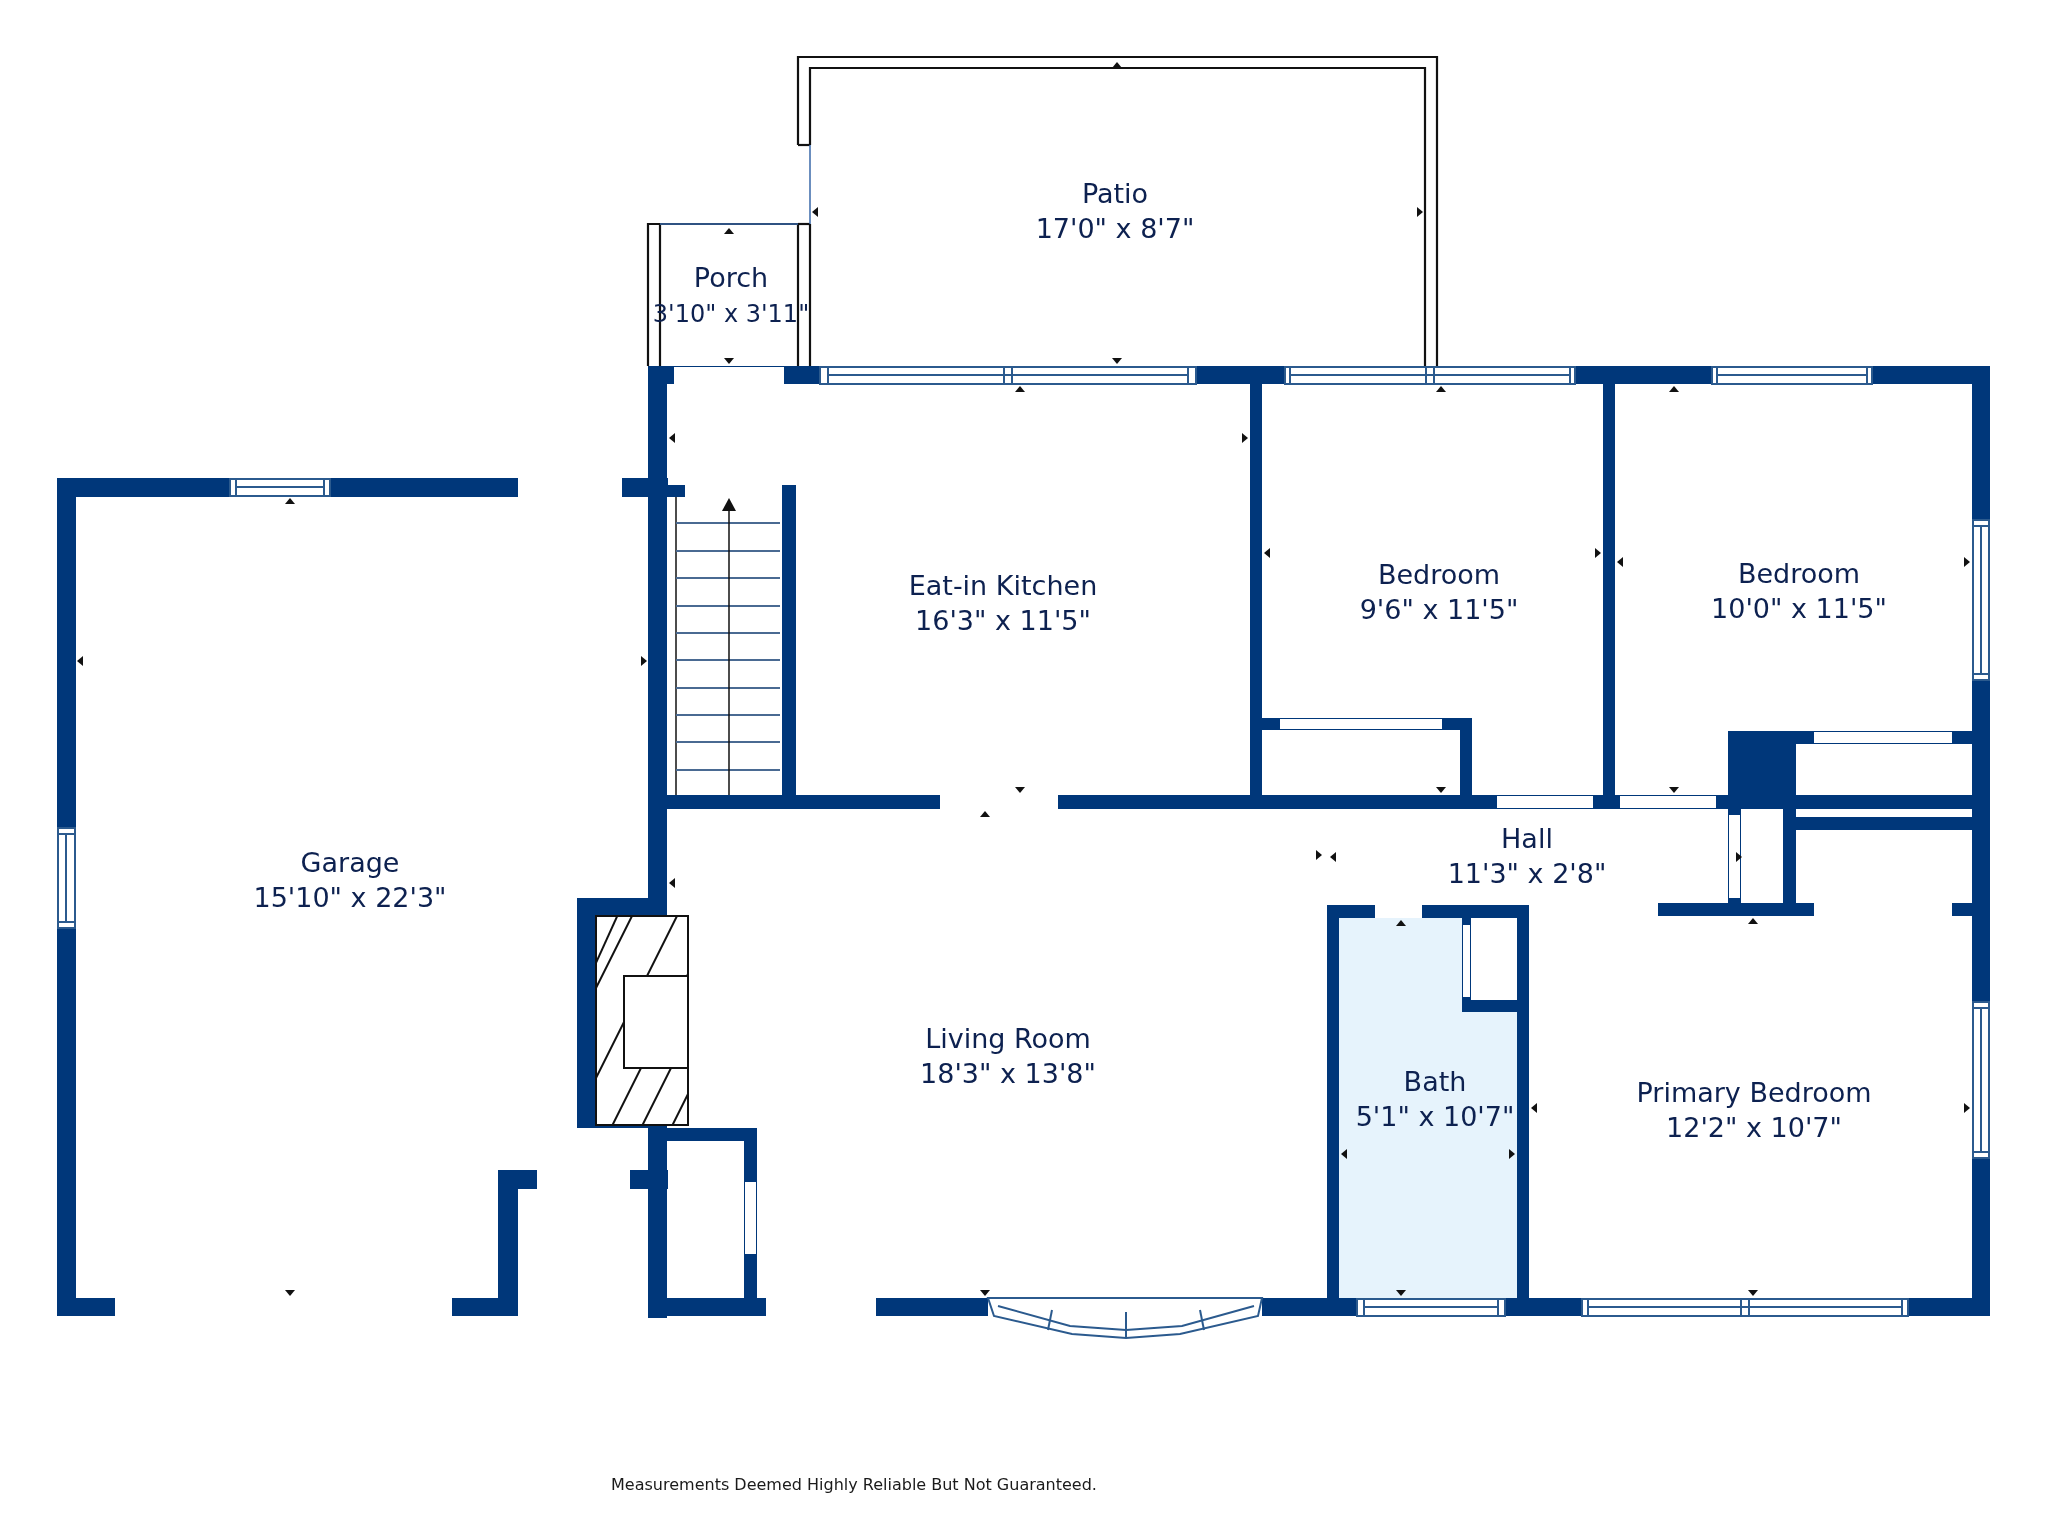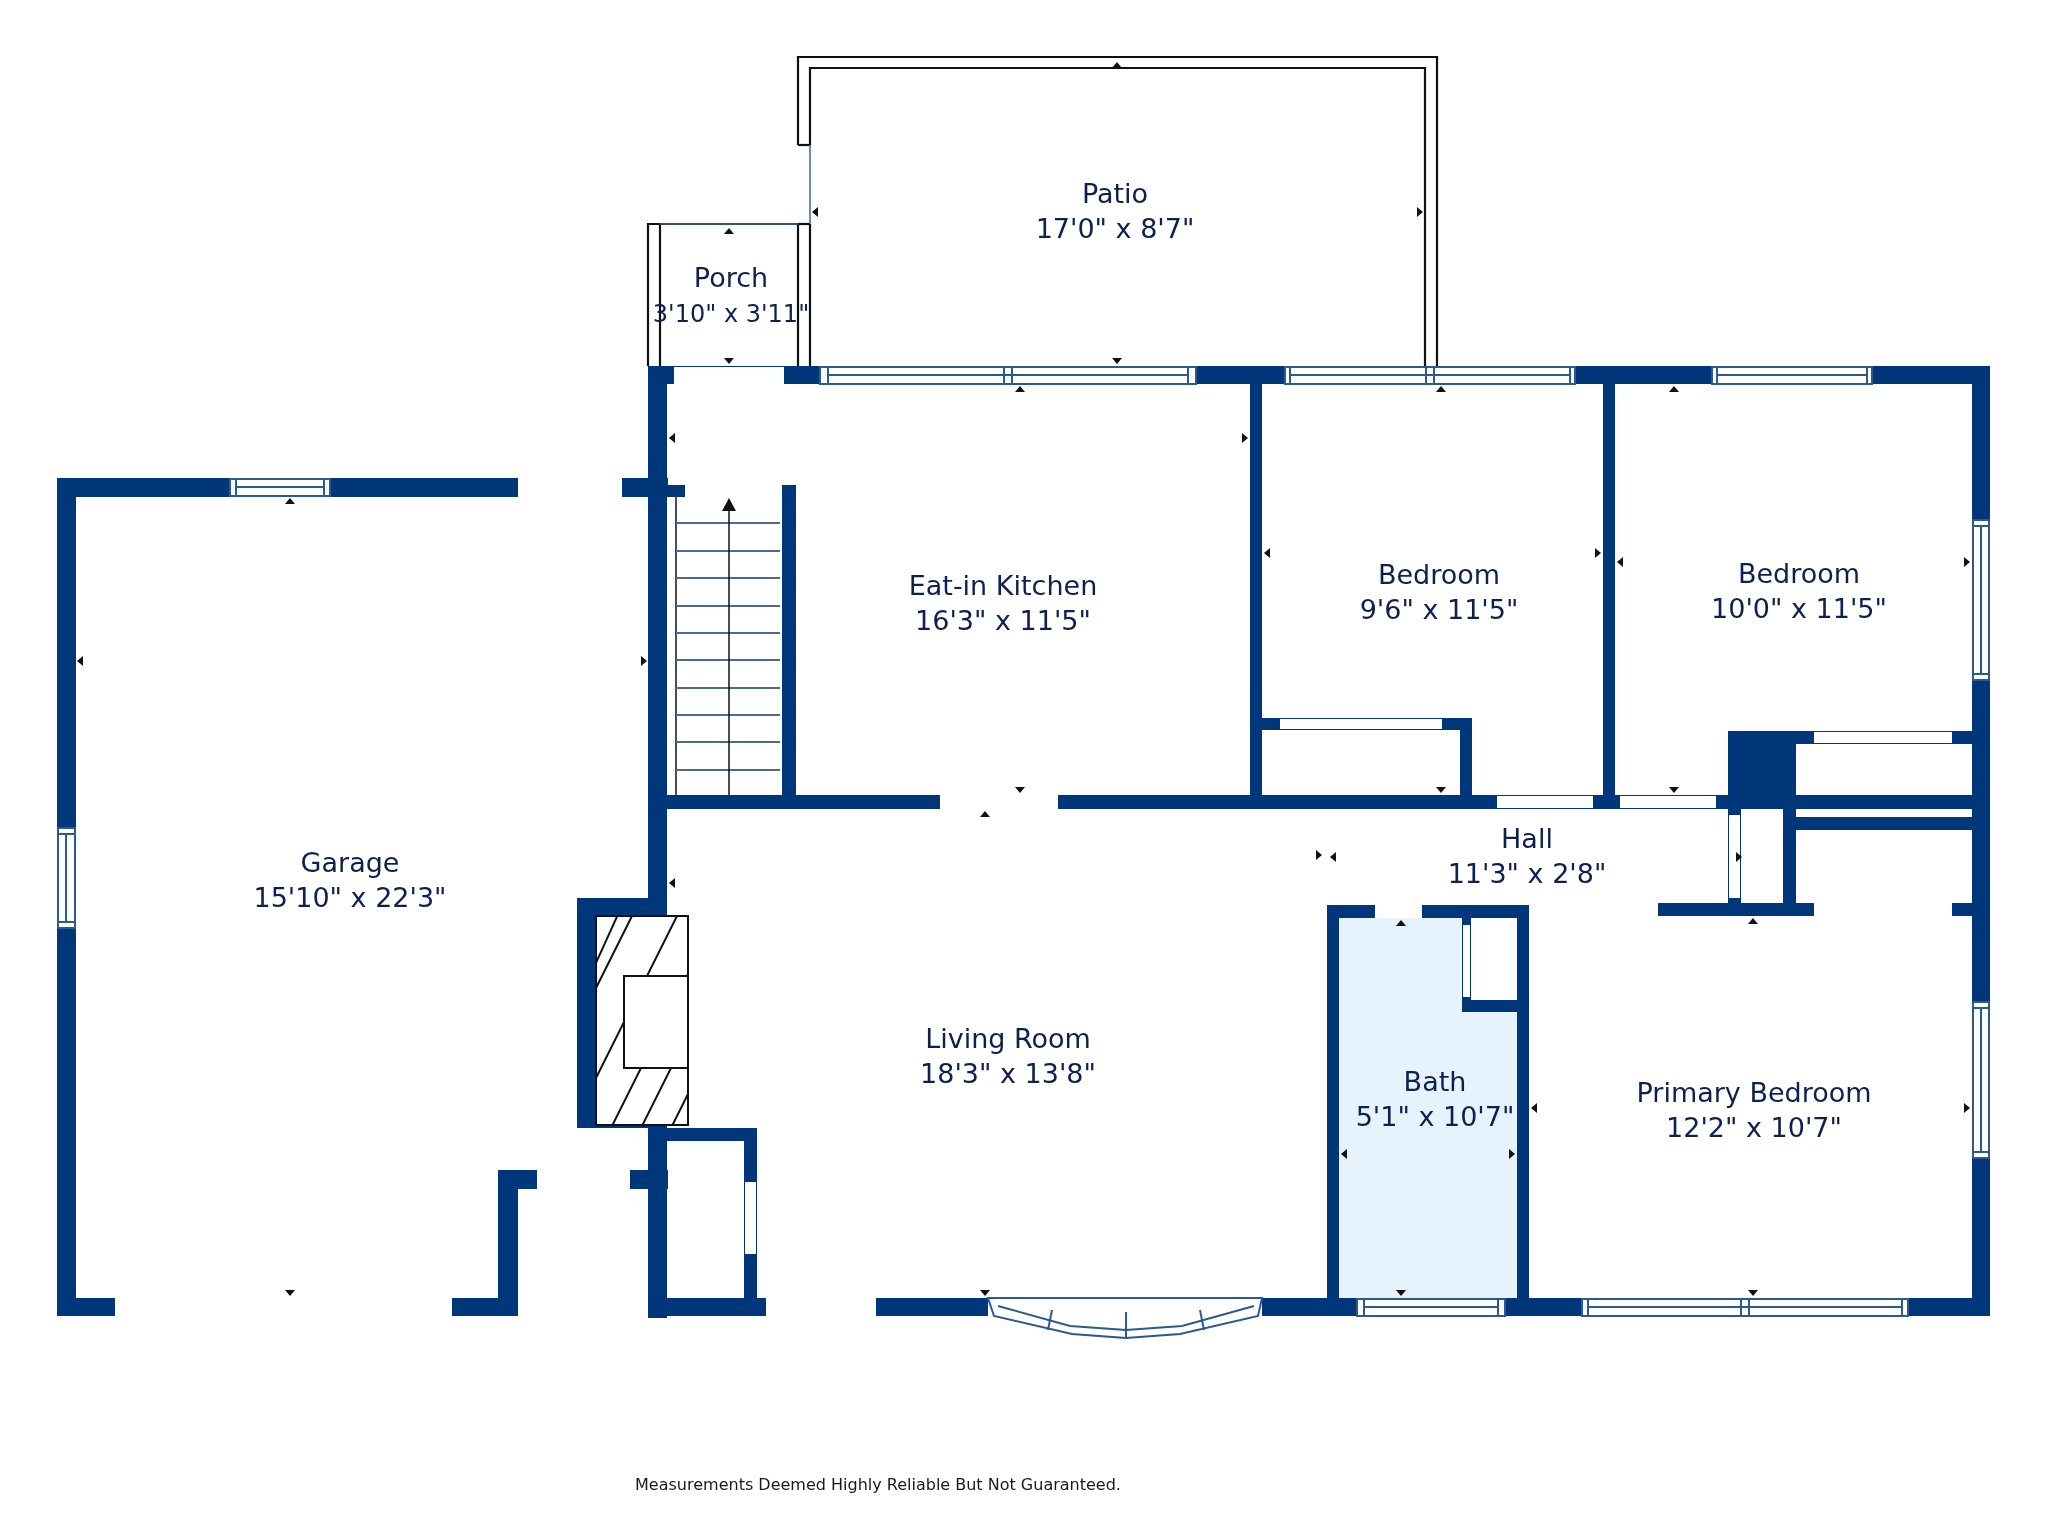--- a/index.html
+++ b/index.html
@@ -9,21 +9,21 @@
   .wall { fill:#00377a; }
   .gap  { fill:#ffffff; }
   .win  { fill:#ffffff; stroke:#2b5a8e; stroke-width:2; }
   .winline { stroke:#2b5a8e; stroke-width:2; fill:none; }
   .thin { fill:none; stroke:#111; stroke-width:2.2; }
   .stair { stroke:#4a6a92; stroke-width:2; fill:none; }
   .mark { fill:#111; }
   .room-name { font-family:"DejaVu Sans","Liberation Sans",sans-serif; font-size:27px; fill:#0d2150; text-anchor:middle; }
   .room-dim  { font-family:"DejaVu Sans","Liberation Sans",sans-serif; font-size:27px; fill:#0d2150; text-anchor:middle; }
   .footer { position:absolute; left:0; width:1708px; top:1475px; text-align:center;
-            font-family:"DejaVu Sans","Liberation Sans",sans-serif; font-size:16px; color:#1a1a1a;margin-left:24px; }
+            font-family:"DejaVu Sans","Liberation Sans",sans-serif; font-size:16px; color:#1a1a1a; }
 </style>
 </head>
 <body>
 
 <svg id="plan" viewBox="0 0 2048 1536" xmlns="http://www.w3.org/2000/svg">
 
   <g>
     <polyline class="thin" points="798,145 798,57 1437,57 1437,366"></polyline>
     <polyline class="thin" points="810,145 810,68 1425,68 1425,366"></polyline>
     <line class="thin" x1="798" y1="145" x2="810" y2="145"></line>

